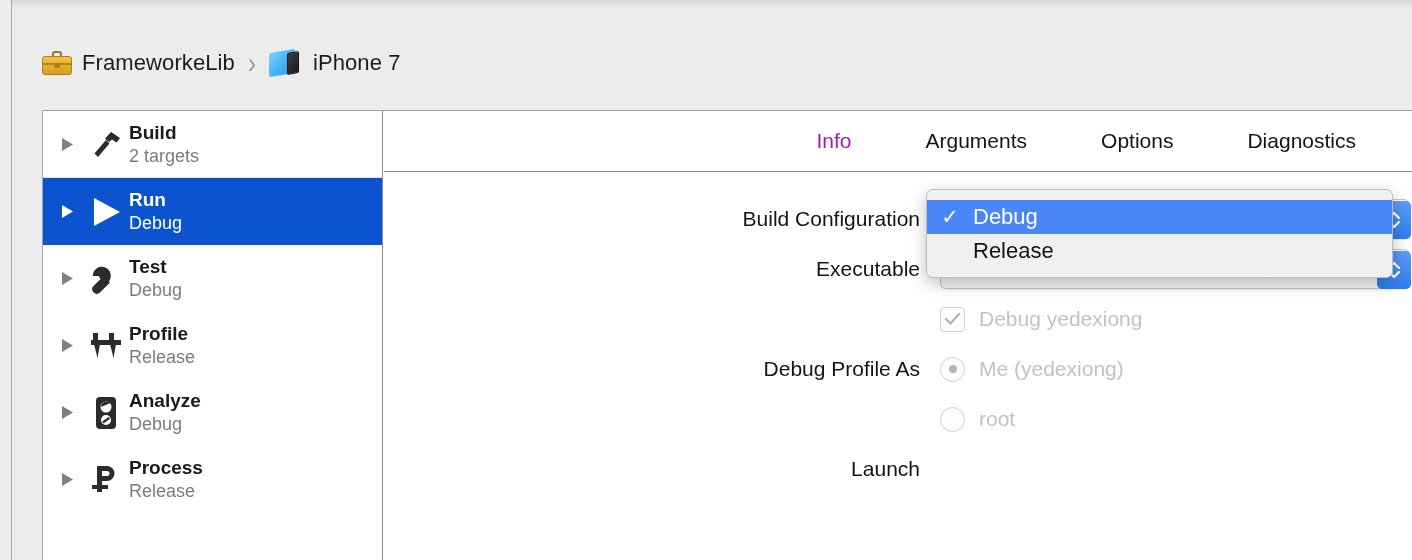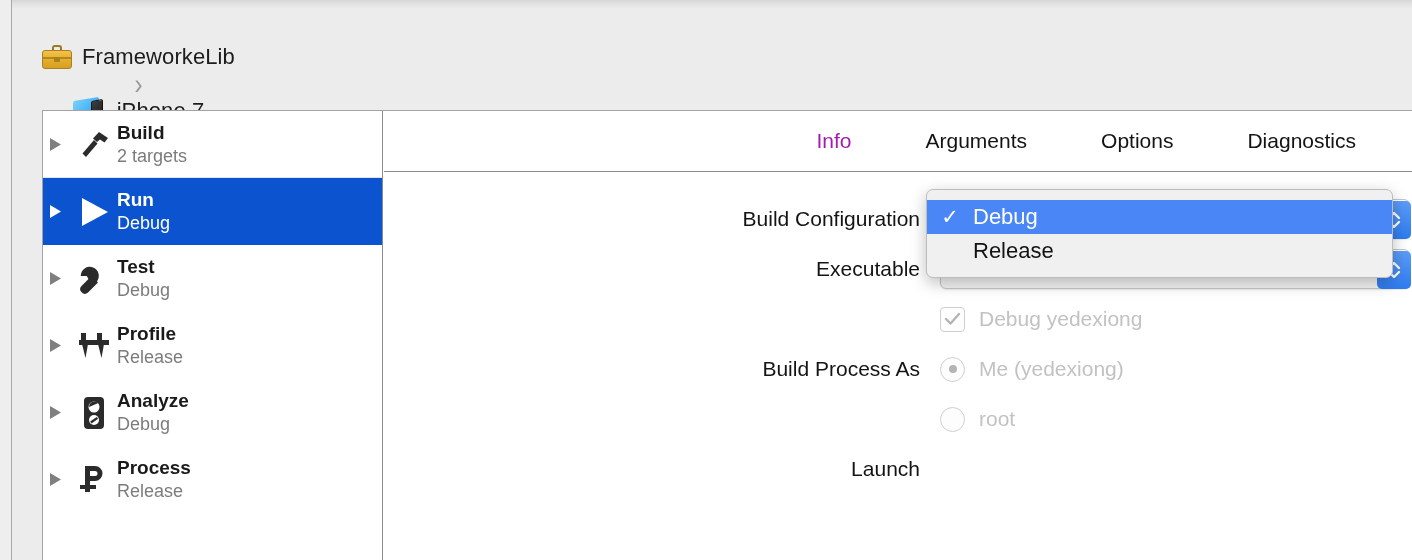--- a/index.html
+++ b/index.html
@@ -31,21 +31,20 @@
   .sheet-bg {
     position: absolute; left: 12px; top: 9px; width: 1400px; height: 551px;
     background: #ececec;
   }
 
   
   .breadcrumb {
     position: absolute; left: 42px; top: 44px;
     display: flex; align-items: center; gap: 0px;
     height: 38px;
-    flex-direction: column;
   }
   .crumb { display: flex; align-items: center; gap: 10px; }
   .crumb-label {
     font-size: 22px; color: #1c1c1c; letter-spacing: 0.1px;
   }
   .crumb-sep {
     font-size: 24px; color: #9a9a9a; margin: 0 13px 0 13px; font-weight: 300;
     transform: scaleY(1.25);
   }
   
@@ -93,21 +92,21 @@
 
   
   .sidebar {
     position: absolute; left: 0; top: 0; width: 340px; height: 450px;
     background: #ffffff;
     border-right: 1px solid #8c8c8c;
     overflow: hidden;
   }
   .scheme-row {
     position: relative; display: flex; 
-    height: 67px; padding-left: 6px; gap: 0;
+    height: 67px; padding-left: 18px; gap: 0;
   }
   .scheme-row.sel { background: #0b53cf; }
   .disclosure {
     width: 22px; flex: 0 0 22px; display: flex; align-items: center; justify-content: flex-start;
   }
   .disclosure svg { display: block; }
   .row-icon {
     width: 46px; flex: 0 0 46px; display: flex; align-items: center; justify-content: center;
   }
   .row-text { display: flex; flex-direction: column; justify-content: center; line-height: 1.16; }
@@ -402,21 +401,21 @@
                 <svg width="17" height="14" viewBox="0 0 17 14">
                   <polyline points="2,7 6.5,11.5 15,2" fill="none" stroke="#b4b4b4" stroke-width="2.4" stroke-linecap="round" stroke-linejoin="round"></polyline>
                 </svg>
               </span>
               <span class="opt-label">Debug yedexiong</span>
             </span>
           </span>
         </div>
 
         <div class="frow">
-          <span class="flabel">Build Process As</span>
+          <span class="flabel">Debug Profile As</span>
           <span class="fctl">
             <span class="optrow">
               <span class="radio">
                   <span class="dot"></span>
                 </span>
               <span class="opt-label">Me (yedexiong)</span>
             </span>
             <span class="optrow">
               <span class="radio"></span>
               <span class="opt-label">root</span>

